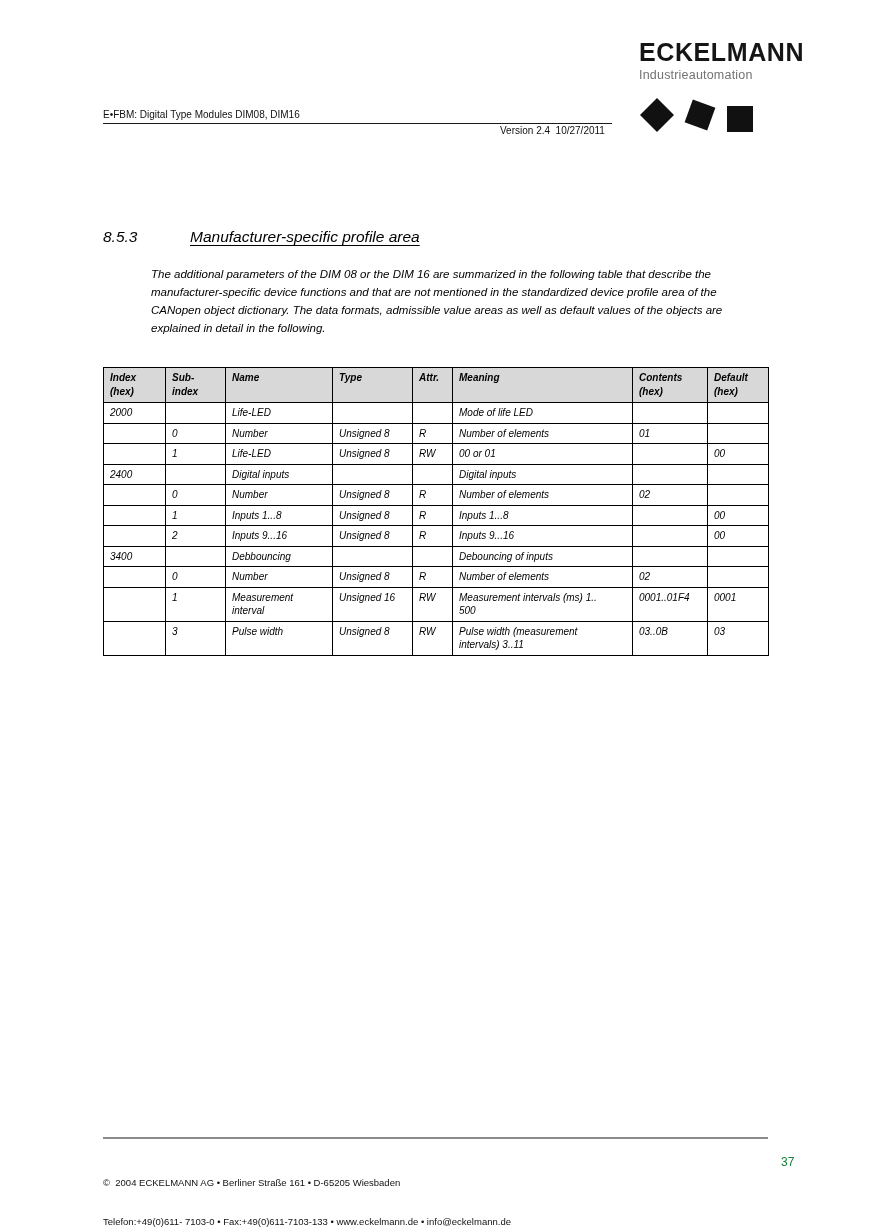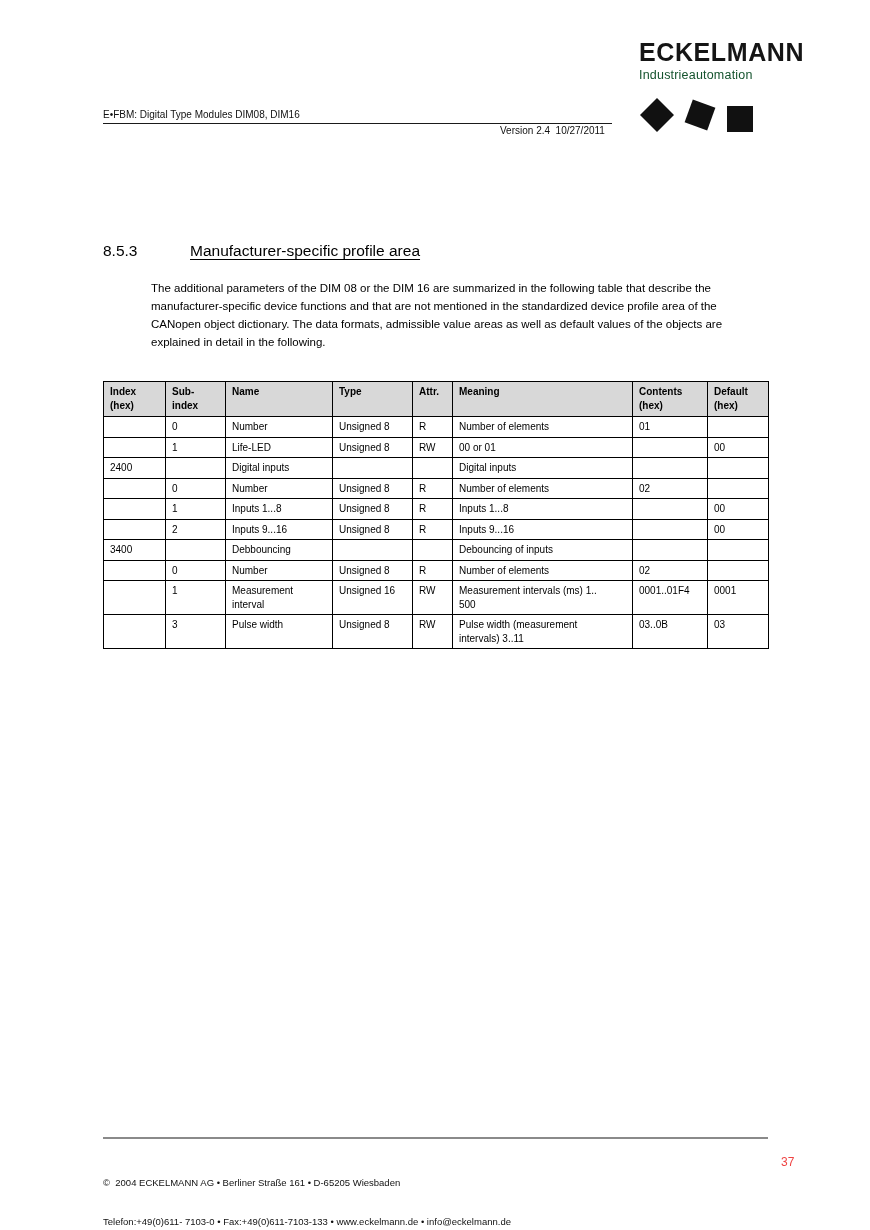--- a/index.html
+++ b/index.html
@@ -12,49 +12,49 @@
 
   
   .running-head { position:absolute; left:103px; top:109px; width:509px; font-size:10px; color:#111; }
   .rh-left  { position:absolute; left:0; top:0; white-space:pre; }
   .rh-right { position:absolute; left:397px; top:16px; white-space:pre; }
   .head-rule { position:absolute; left:103px; top:123px; width:509px; height:1px; background:#1a1a1a; }
 
   
   .logo { position:absolute; left:639px; top:38px; width:130px; }
   .logo-name { font-size:25px; font-weight:bold; letter-spacing:0.6px; color:#151515; }
-  .logo-sub  { font-size:12.5px; color:#14532d; letter-spacing:0.2px; margin-top:1px; }
+  .logo-sub  { font-size:12.5px; color:#737373; letter-spacing:0.2px; margin-top:1px; }
   .logo-squares { display:flex; gap:6px; margin-top:15px; }
   .sq { position:relative; display:block; width:37px; height:37px; overflow:hidden; background:#fff; }
   .sq-inner { position:absolute; display:block; width:24px; height:24px; background:#111; }
   .r45 { left:6px; top:6px; transform:rotate(45deg); }
   .r20 { left:6px; top:6px; transform:rotate(20deg); }
   .r0  { left:2px; bottom:2px; width:26px; height:26px; }
 
   
-  main { position:absolute; left:103px; top:242px; width:665px; }
+  main { position:absolute; left:103px; top:228px; width:665px;font-style:italic; }
   .section-heading { display:flex; font-size:15.5px; font-weight:normal; color:#000; }
   .section-number { width:87px; flex:none; }
   .section-title { text-decoration:underline; text-underline-offset:3px;text-align:right; }
   .intro { margin-top:19px; font-size:11.5px; line-height:18px; color:#000;margin-left:48px; }
 
   
   table.profile { margin-top:30px; width:665px; border-collapse:collapse; table-layout:fixed; font-size:10px; }
   table.profile th, table.profile td {
     border:1px solid #000; padding:3px 5px 3px 6px;
     vertical-align:top; text-align:left; line-height:13.5px;
     overflow:hidden;
   }
   table.profile th { background:#d8d8d8; font-weight:bold; height:35px; }
   table.profile td { height:18px; }
 
   
   .foot-rule { position:absolute; left:103px; top:1137px; width:665px; height:2px; background:#8a8a8a; }
   .foot-text { position:absolute; left:103px; top:1150px; font-size:9.5px; line-height:13px; color:#111; white-space:pre-wrap; }
-  .page-number { position:absolute; left:781px; top:1155px; font-size:12px; color:#ef4444;text-align:right; }
+  .page-number { position:absolute; left:781px; top:1155px; font-size:12px; color:#15803d;text-align:right; }
 </style>
 </head>
 <body>
 
 <div class="page">
 
   <div class="running-head">
     <span class="rh-left">E•FBM: Digital Type Modules DIM08, DIM16</span>
     <span class="rh-right">Version 2.4  10/27/2011</span>
   </div>
@@ -102,20 +102,30 @@
             <th>Name</th>
             <th>Type</th>
             <th>Attr.</th>
             <th>Meaning</th>
             <th>Contents<br>(hex)</th>
             <th>Default<br>(hex)</th>
           </tr>
       </thead>
       <tbody>
           <tr>
+            <td>2000</td>
+            <td></td>
+            <td>Life-LED</td>
+            <td></td>
+            <td></td>
+            <td>Mode of life LED</td>
+            <td></td>
+            <td></td>
+          </tr>
+          <tr>
             <td></td>
             <td>0</td>
             <td>Number</td>
             <td>Unsigned 8</td>
             <td>R</td>
             <td>Number of elements</td>
             <td>01</td>
             <td></td>
           </tr>
           <tr>

